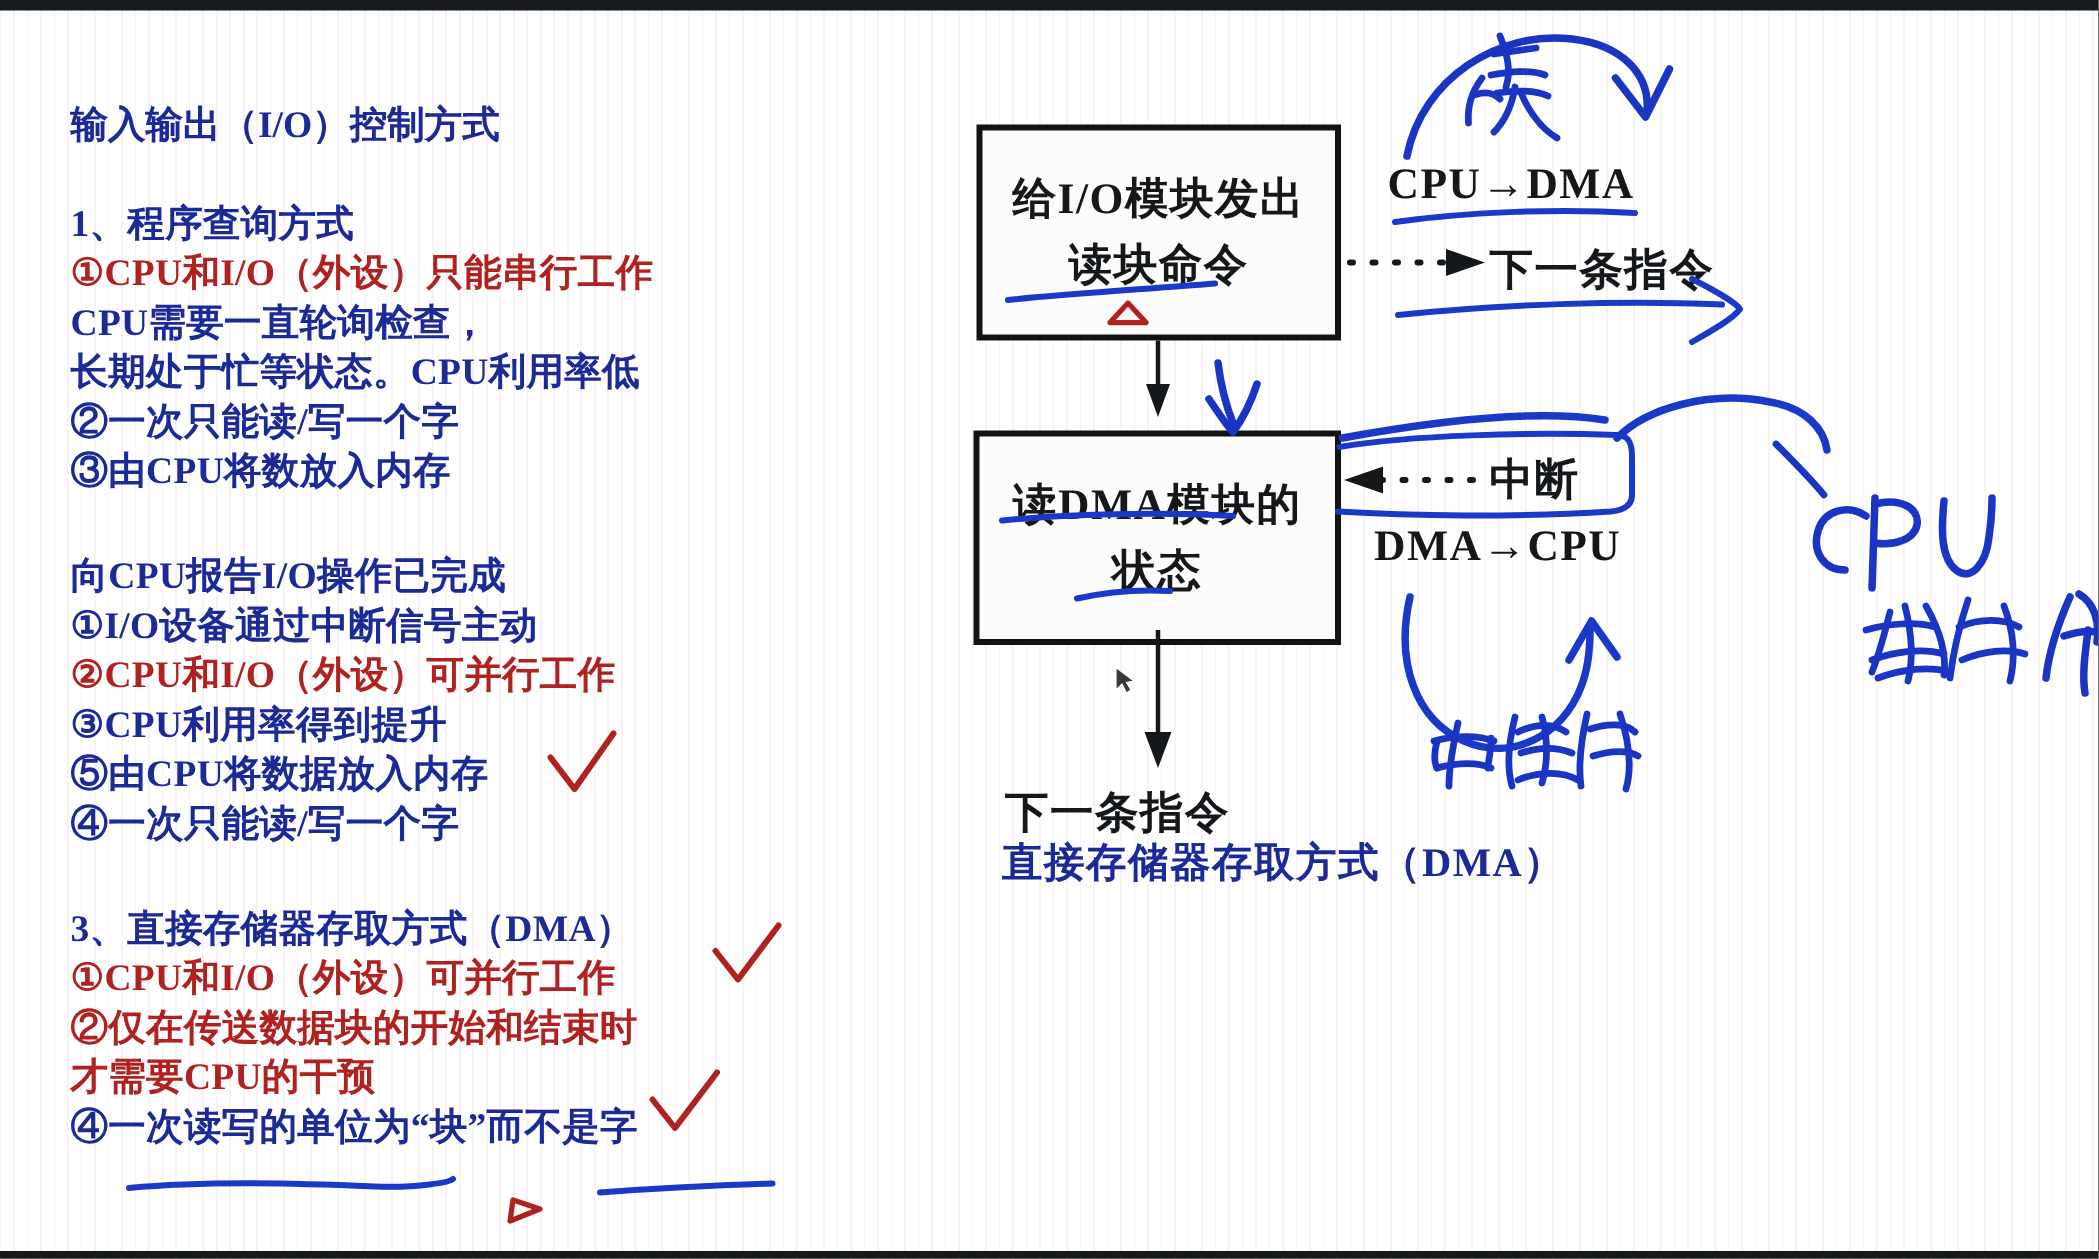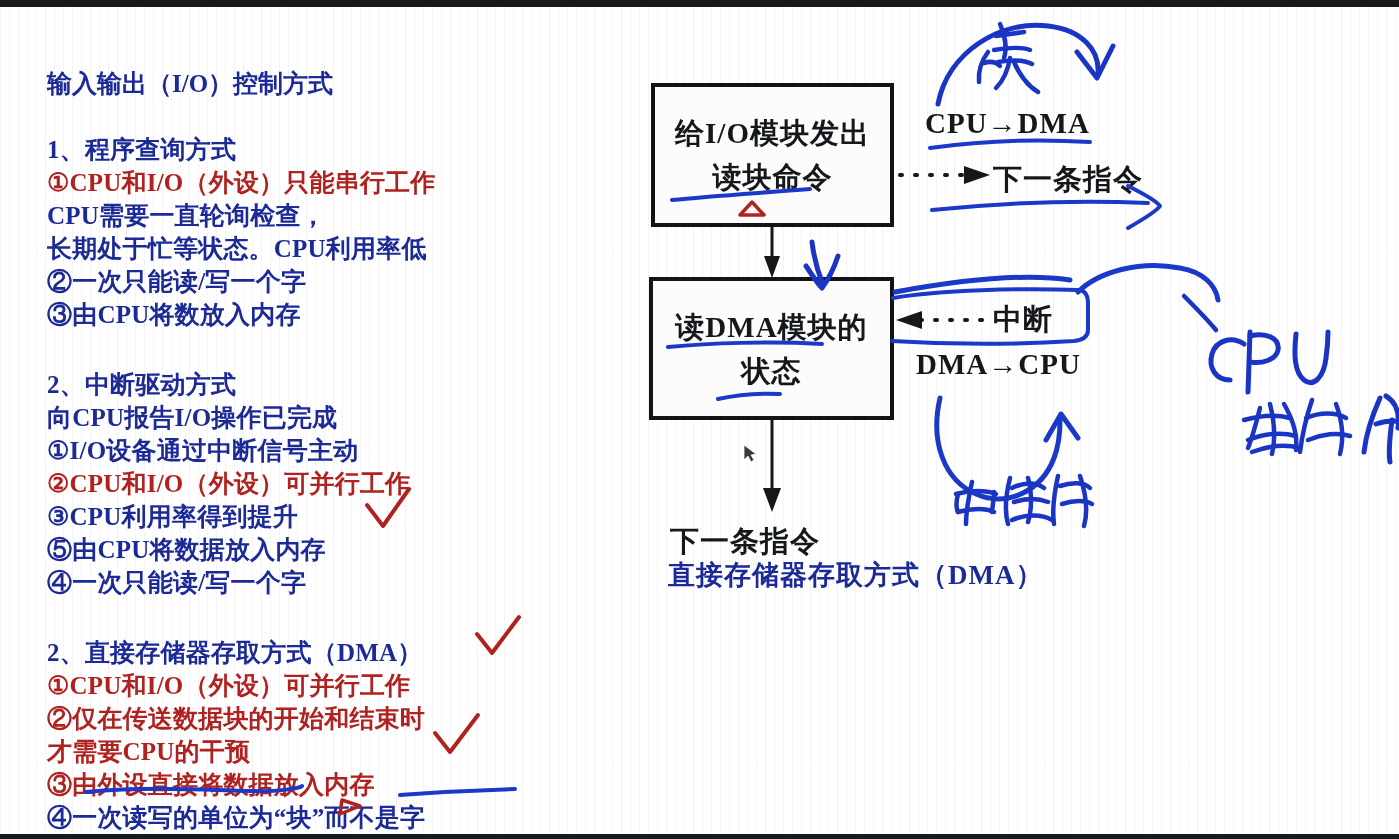--- a/index.html
+++ b/index.html
@@ -77,21 +77,21 @@
     flex-direction: column;
     align-items: center;
     justify-content: center;
     color: #15181a;
     font-size: 29px;
     line-height: 44px;
     font-weight: 600;
     letter-spacing: 1px;
   }
   #box-issue-command { left: 51px; top: 83px; width: 243px; height: 144px; }
-  #box-read-dma-status { left: 49px; top: 277px; width: 245px; height: 143px; }
+  #box-read-dma-status { left: 49px; top: 287px; width: 245px; height: 143px; }
 
   .flow-text {
     position: absolute;
     color: #15181a;
     font-size: 29px;
     font-weight: 600;
     letter-spacing: 1px;
     white-space: nowrap;
   }
   #label-cpu-to-dma { left: 325px; top: 107px; }
@@ -146,36 +146,34 @@
     <div class="note-line blue">1、程序查询方式</div>
     <div class="note-line red">①CPU和I/O（外设）只能串行工作</div>
     <div class="note-line blue">CPU需要一直轮询检查，</div>
     <div class="note-line blue">长期处于忙等状态。CPU利用率低</div>
     <div class="note-line blue">②一次只能读/写一个字</div>
     <div class="note-line blue">③由CPU将数放入内存</div>
 
     <div class="note-gap"></div>
     <div class="note-gap-sm"></div>
 
-    <div class="note-line blue">2、中断驱动方式</div>
     <div class="note-line blue">向CPU报告I/O操作已完成</div>
     <div class="note-line blue">①I/O设备通过中断信号主动</div>
     <div class="note-line red">②CPU和I/O（外设）可并行工作</div>
     <div class="note-line blue">③CPU利用率得到提升</div>
     <div class="note-line blue">⑤由CPU将数据放入内存</div>
     <div class="note-line blue">④一次只能读/写一个字</div>
 
     <div class="note-gap"></div>
     <div class="note-gap-sm"></div>
 
-    <div class="note-line blue">2、直接存储器存取方式（DMA）</div>
+    <div class="note-line blue">3、直接存储器存取方式（DMA）</div>
     <div class="note-line red">①CPU和I/O（外设）可并行工作</div>
     <div class="note-line red">②仅在传送数据块的开始和结束时</div>
     <div class="note-line red">才需要CPU的干预</div>
-    <div class="note-line red">③由外设直接将数据放入内存</div>
     <div class="note-line blue">④一次读写的单位为“块”而不是字</div>
   </div>
 
   <svg class="leftoverlay">
 
     <path class="hand-red" stroke-width="4" d="M 367 505 L 383 526 L 409 489"></path>
 
     <path class="hand-red" stroke-width="4" d="M 477 634 L 492 653 L 519 617"></path>
 
     <path class="hand-red" stroke-width="4" d="M 435 733 L 450 752 L 478 715"></path>

